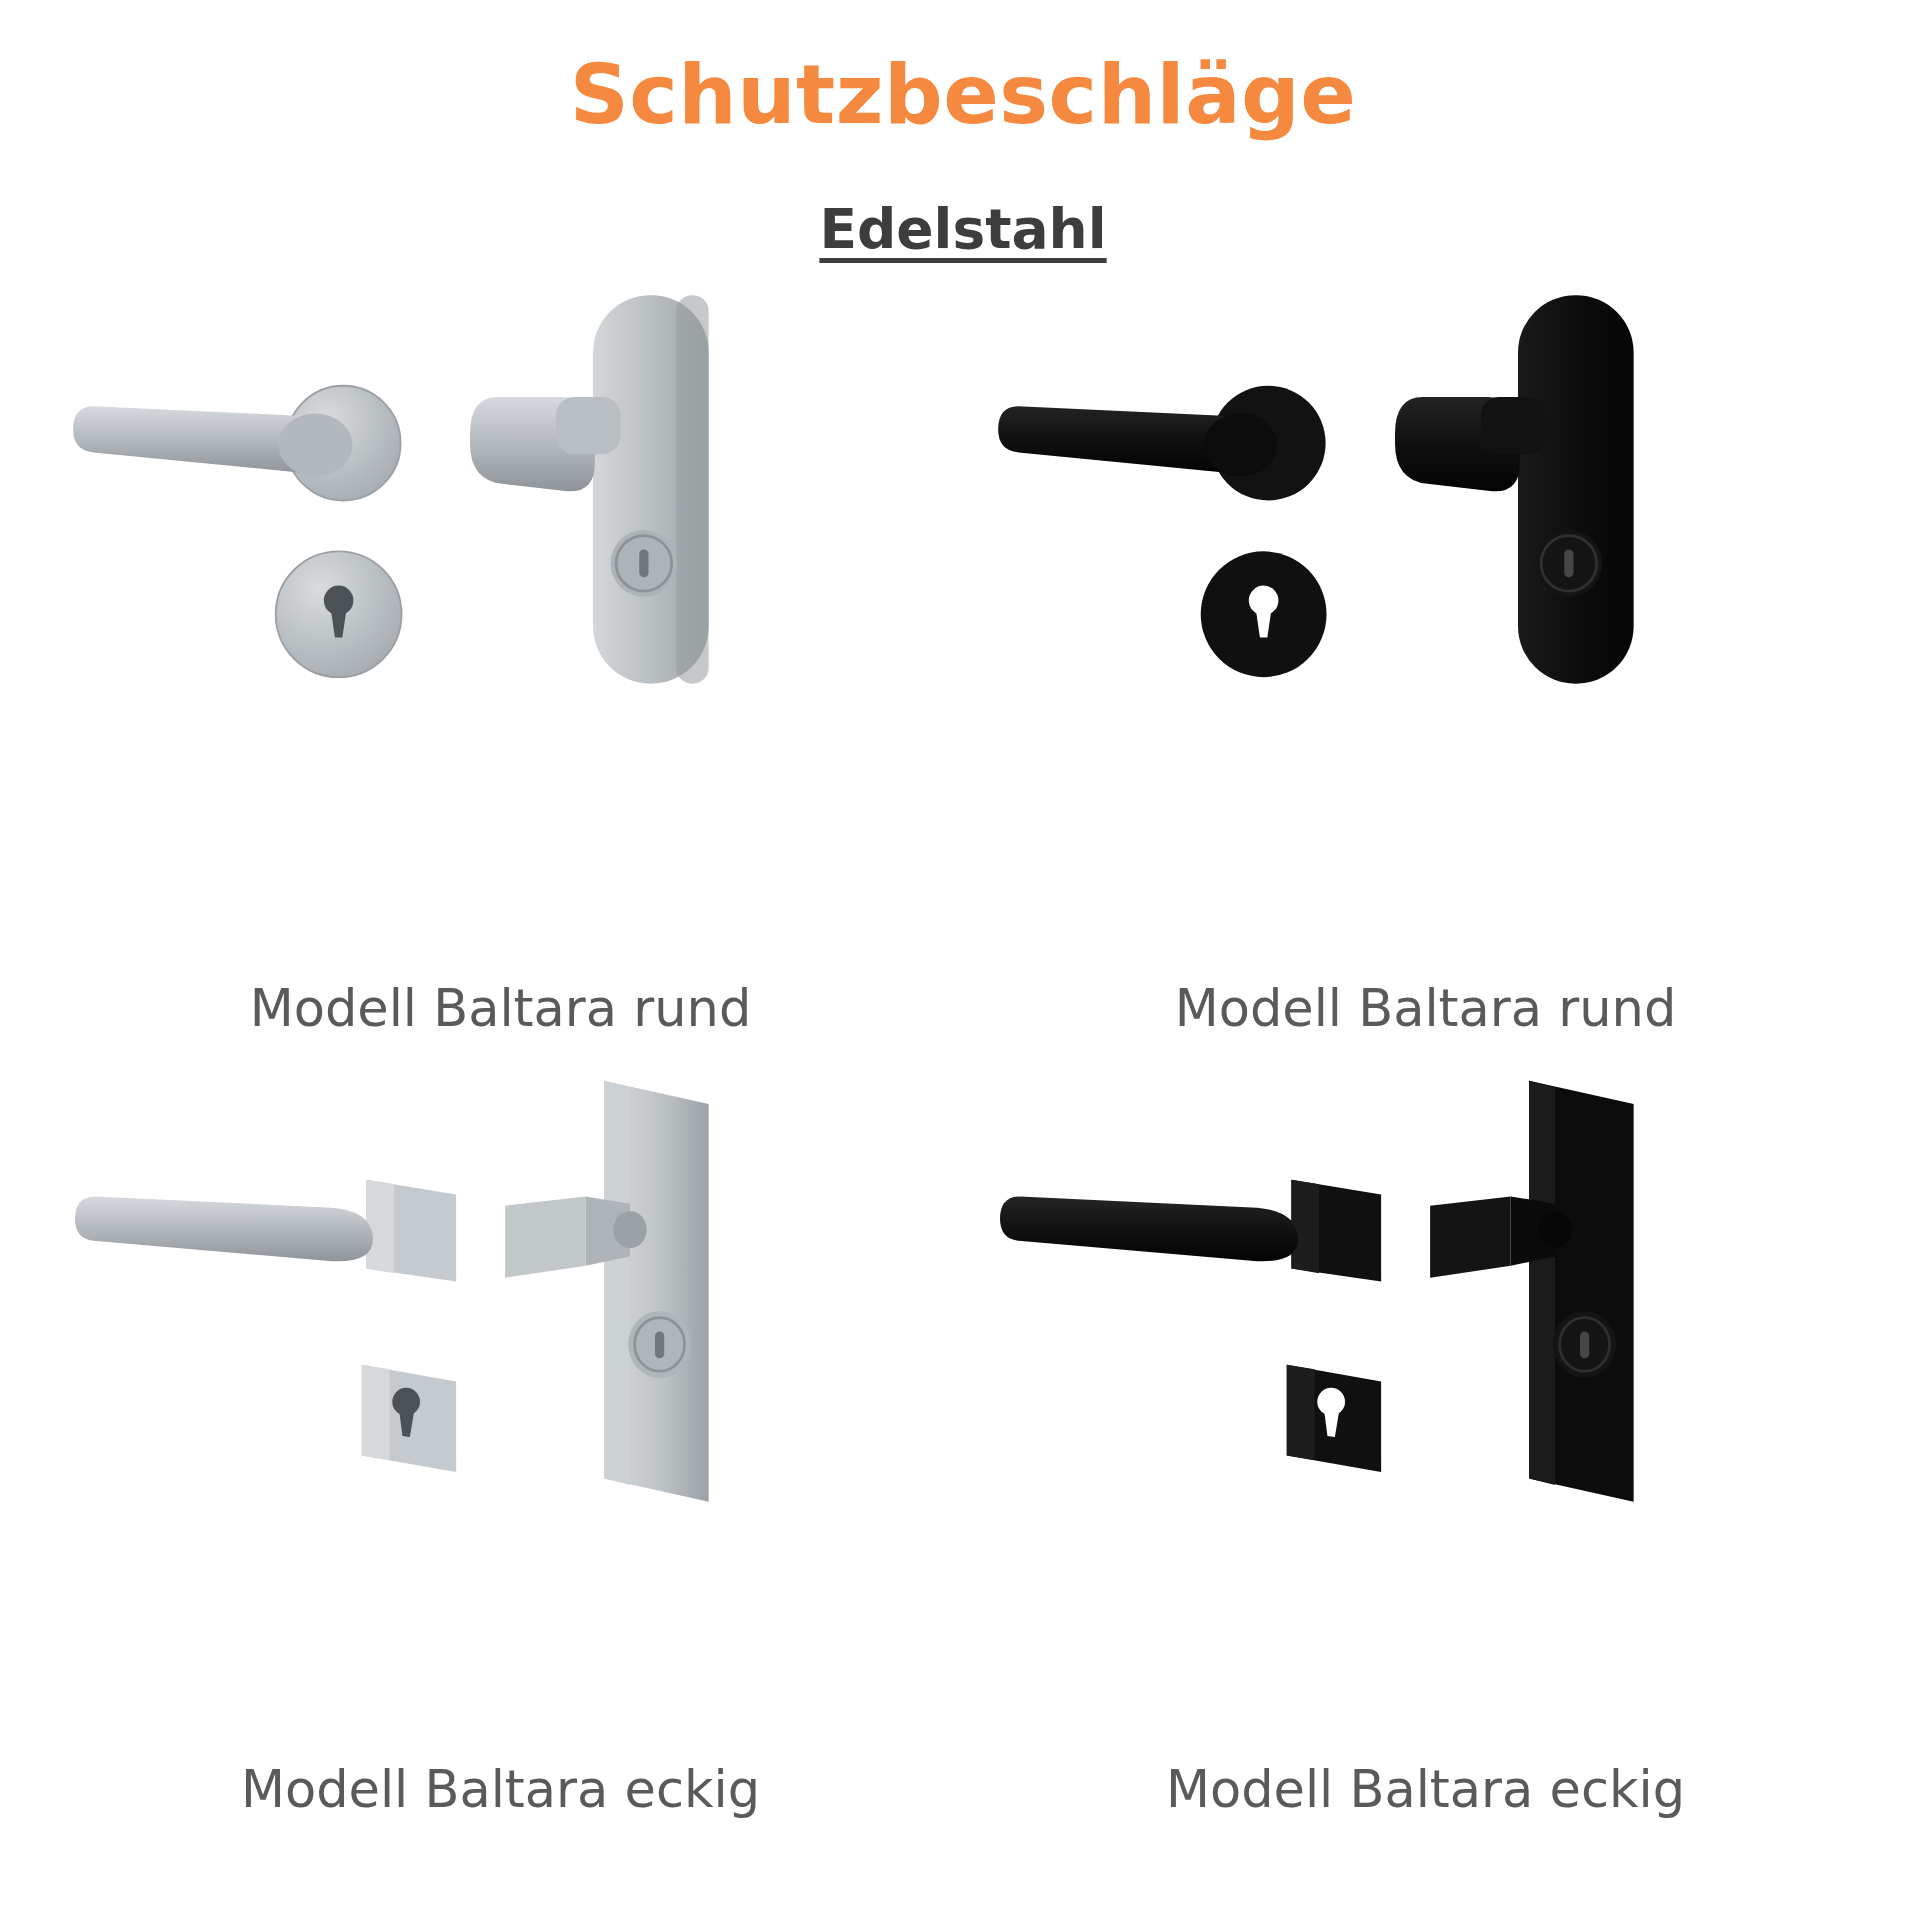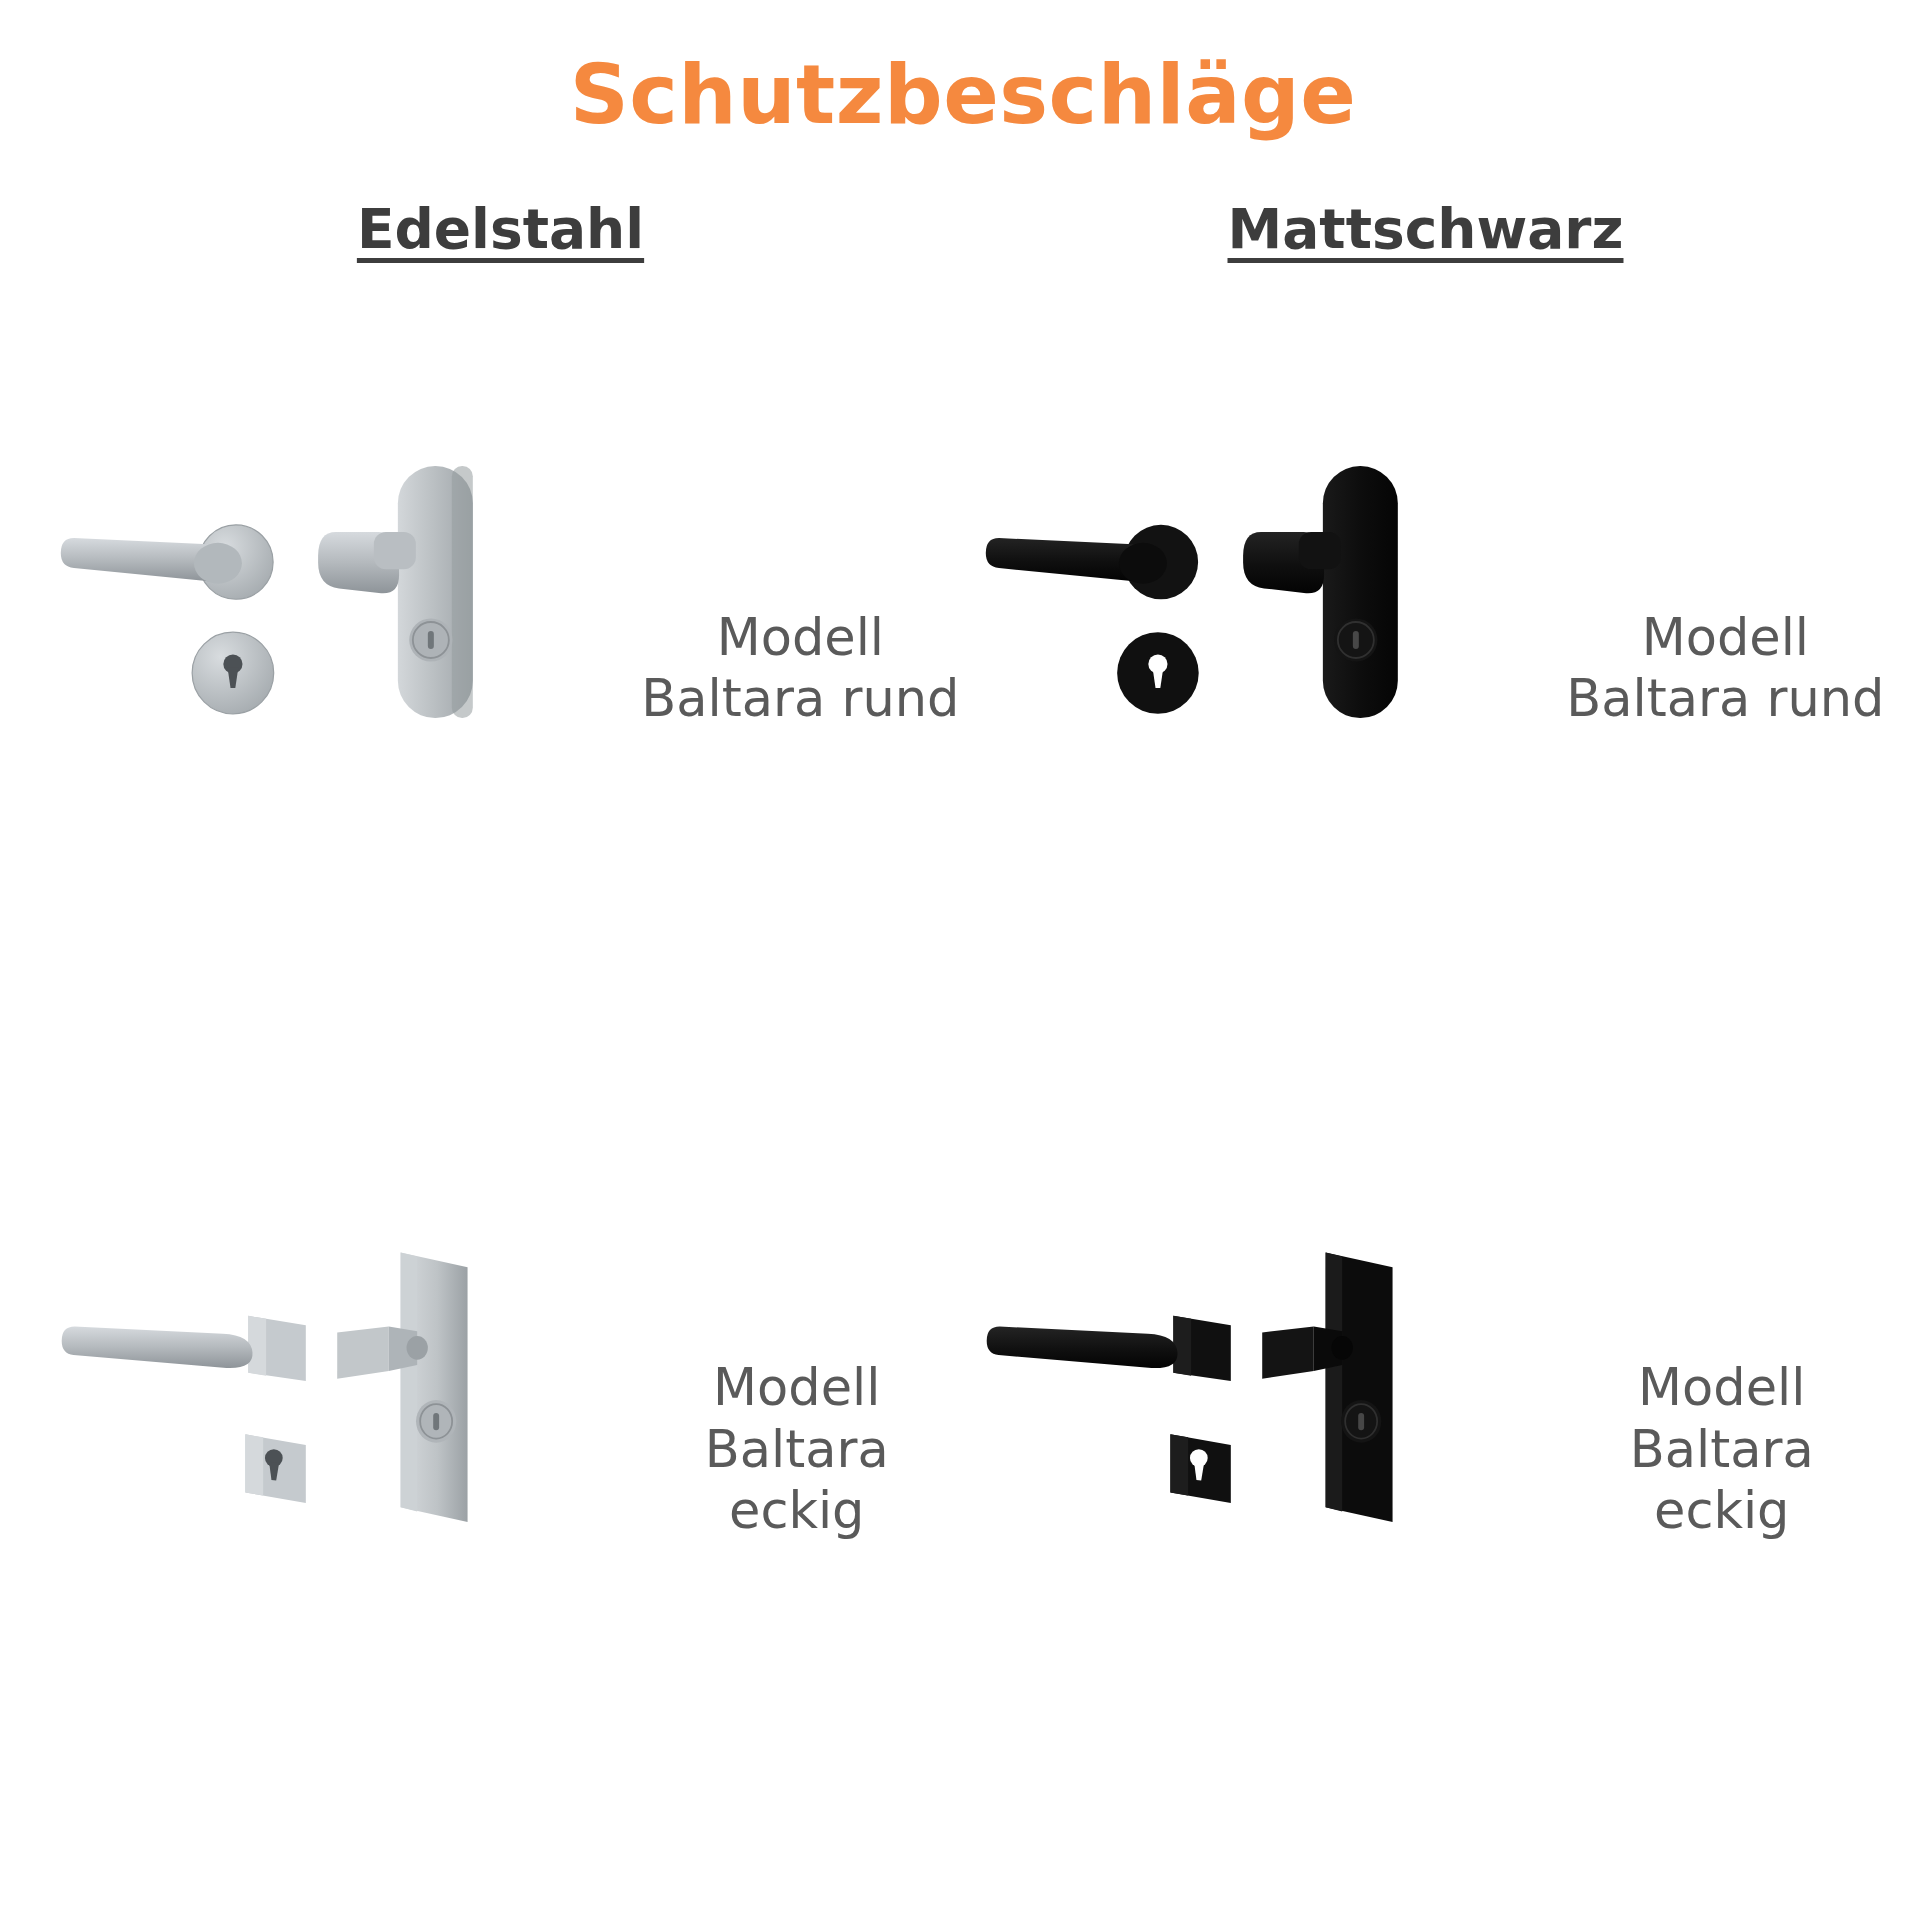--- a/index.html
+++ b/index.html
@@ -49,23 +49,24 @@
   }
   .grid {
     flex: 1 1 auto;
     display: grid;
     grid-template-columns: 1fr 1fr;
     grid-template-rows: 1fr 1fr;
   }
   .cell {
     position: relative;
     display: flex;
-    flex-direction: row;
+    flex-direction: column;
     align-items: center;
     justify-content: flex-start;
+    gap: 43px;
   }
   .art {
     position: relative;
     width: 100%;
     height: 656px;
   }
   .caption {
     font-size: 51px;
     color: #5a5a5a;
     text-align: center;
@@ -80,21 +81,20 @@
 </style>
 </head>
 <body>
 
 <div class="page">
 
   <div class="title">Schutzbeschläge</div>
 
   <div class="col-headers">
     <div class="col-header">Edelstahl</div>
-    <div class="col-header">Mattschwarz</div>
   </div>
 
   <div class="grid">
 
     <div class="cell">
       <div class="art">
         <svg viewBox="0 0 1000 690" preserveAspectRatio="xMidYMid meet">
           <defs>
             <linearGradient id="ssPlate1" x1="0" y1="0" x2="1" y2="0">
               <stop offset="0%" stop-color="#d3d7da"></stop>

